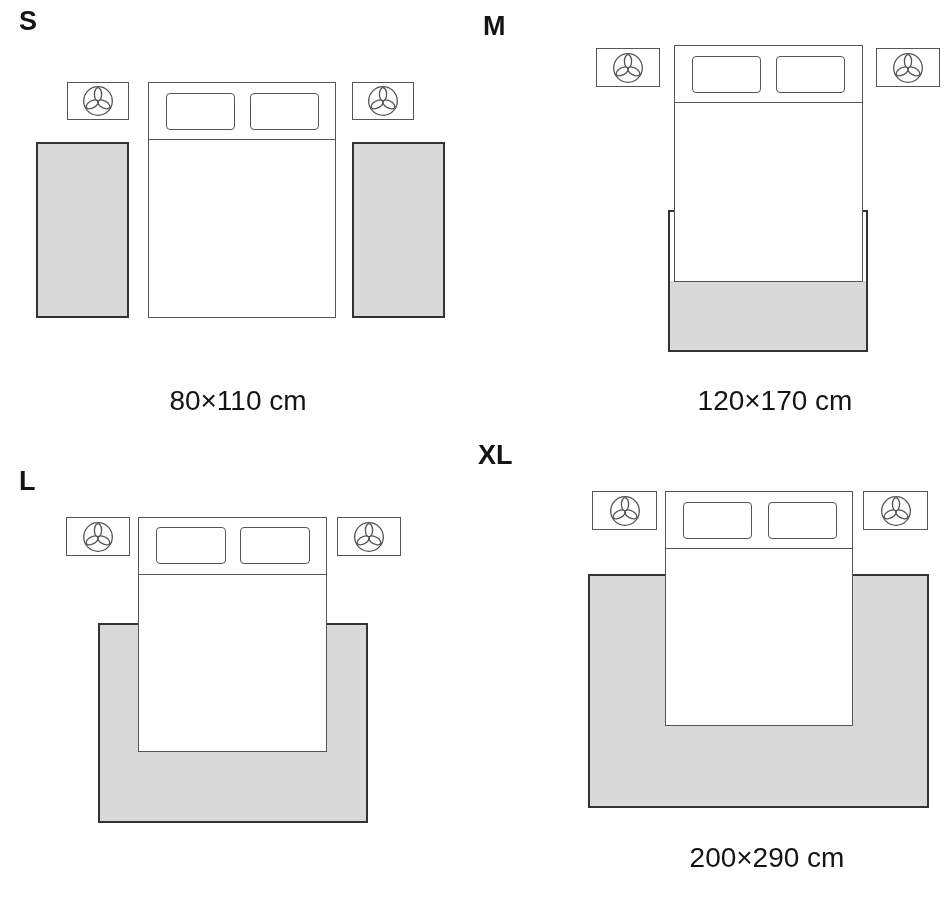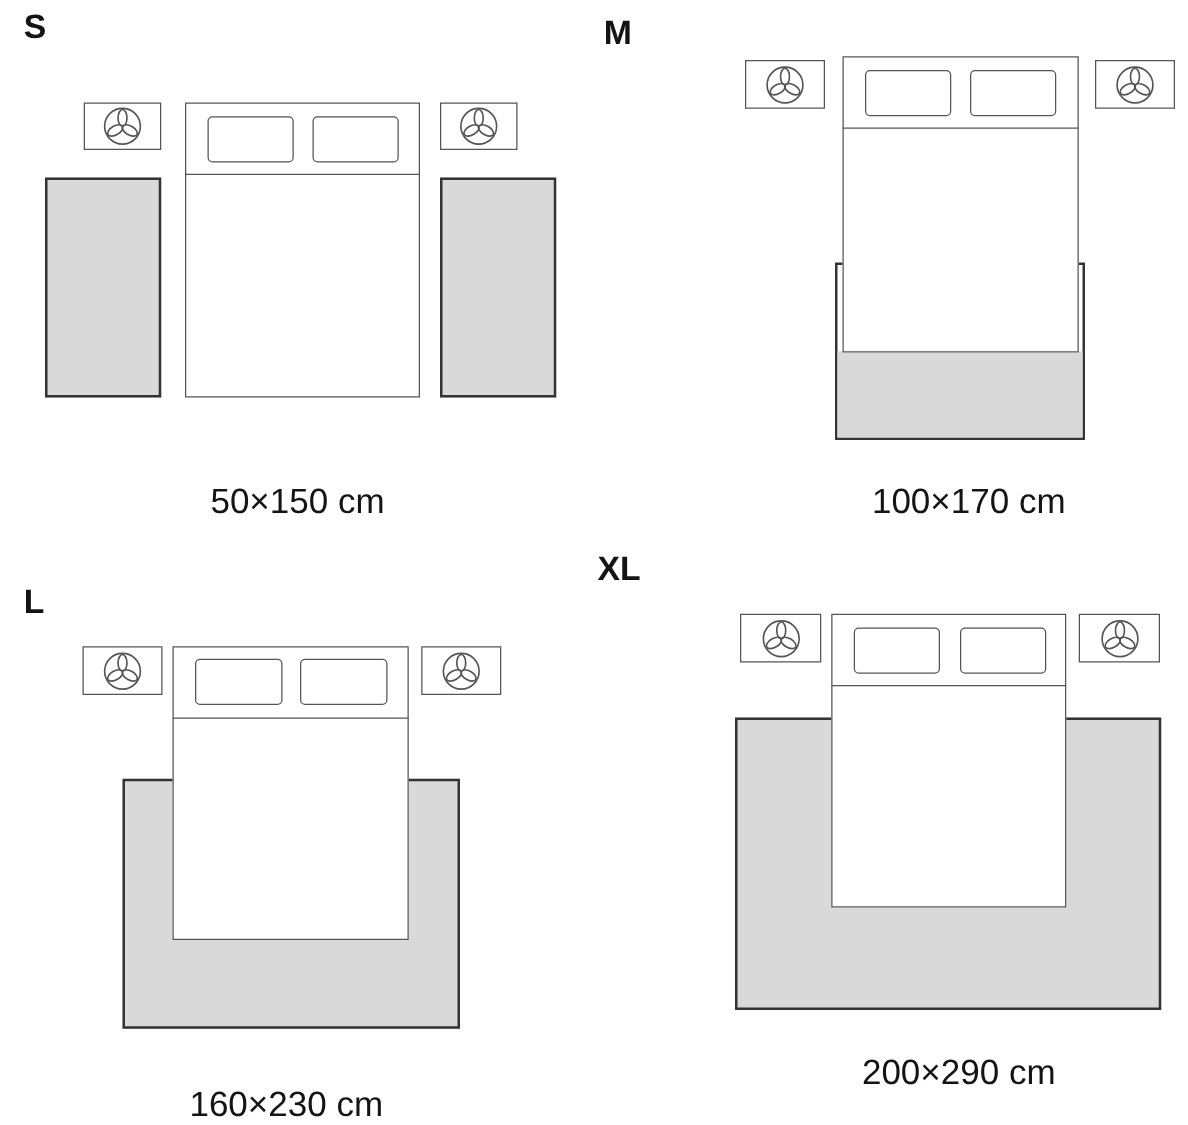--- a/index.html
+++ b/index.html
@@ -74,21 +74,21 @@
         </g>
       </svg>
     </div>
 
     <div class="bed" style="left:148px;top:82px;width:188px;height:236px">
       <div class="pillow" style="left:17px;top:10px;width:69px;height:37px"></div>
       <div class="pillow" style="left:101px;top:10px;width:69px;height:37px"></div>
       <div class="headboard-line" style="top:56px"></div>
     </div>
 
-    <div class="dim-label" style="left:238px;top:386px">50×150 cm</div>
+    <div class="dim-label" style="left:238px;top:386px">80×110 cm</div>
   </div>
 
   <div class="panel" style="left:475px;top:0">
     <div class="size-letter" style="left:8px;top:13px">M</div>
 
     <div class="rug rug--outline" style="left:193px;top:210px;width:200px;height:142px"></div>
     <div class="rug-exposed" style="left:195px;top:281px;width:196px;height:69px"></div>
 
     <div class="nightstand" style="left:121px;top:48px;width:64px;height:39px">
       <svg class="plant" width="32" height="32" viewBox="0 0 34 34">
@@ -110,21 +110,21 @@
         </g>
       </svg>
     </div>
 
     <div class="bed" style="left:199px;top:45px;width:189px;height:237px">
       <div class="pillow" style="left:17px;top:10px;width:69px;height:37px"></div>
       <div class="pillow" style="left:101px;top:10px;width:69px;height:37px"></div>
       <div class="headboard-line" style="top:56px"></div>
     </div>
 
-    <div class="dim-label" style="left:300px;top:386px">100×170 cm</div>
+    <div class="dim-label" style="left:300px;top:386px">120×170 cm</div>
   </div>
 
   <div class="panel" style="left:0;top:450px">
     <div class="size-letter" style="left:19px;top:18px">L</div>
 
     <div class="rug" style="left:98px;top:173px;width:270px;height:200px"></div>
 
     <div class="nightstand" style="left:66px;top:67px;width:64px;height:39px">
       <svg class="plant" width="32" height="32" viewBox="0 0 34 34">
         <g fill="none" stroke="currentColor" stroke-width="1.4">
@@ -145,21 +145,20 @@
         </g>
       </svg>
     </div>
 
     <div class="bed" style="left:138px;top:67px;width:189px;height:235px">
       <div class="pillow" style="left:17px;top:9px;width:70px;height:37px"></div>
       <div class="pillow" style="left:101px;top:9px;width:70px;height:37px"></div>
       <div class="headboard-line" style="top:56px"></div>
     </div>
 
-    <div class="dim-label" style="left:229px;top:419px">160×230 cm</div>
   </div>
 
   <div class="panel" style="left:475px;top:424px">
     <div class="size-letter" style="left:3px;top:18px">XL</div>
 
     <div class="rug" style="left:113px;top:150px;width:341px;height:234px"></div>
 
     <div class="nightstand" style="left:117px;top:67px;width:65px;height:39px">
       <svg class="plant" width="32" height="32" viewBox="0 0 34 34">
         <g fill="none" stroke="currentColor" stroke-width="1.4">

